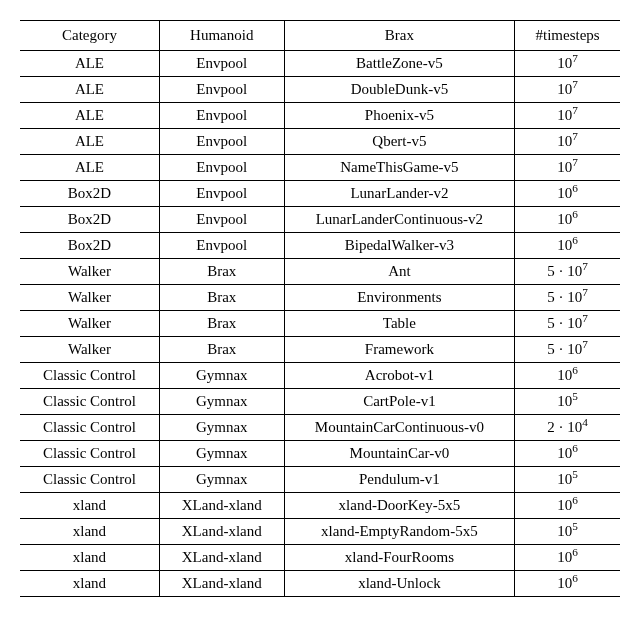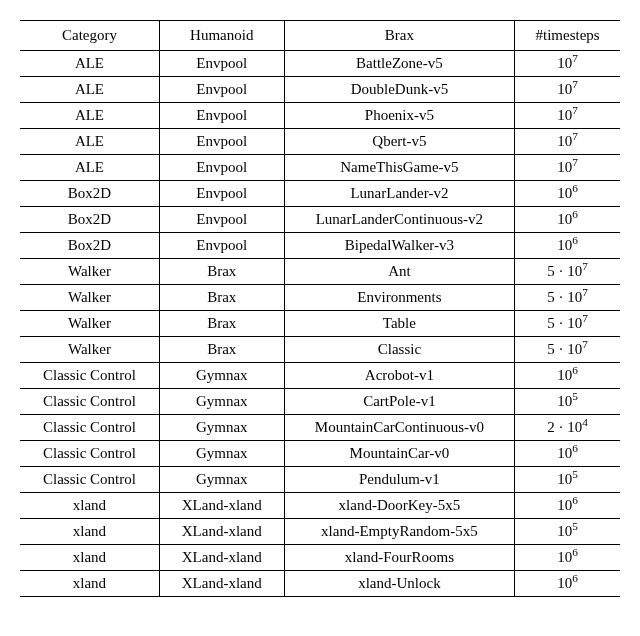--- a/index.html
+++ b/index.html
@@ -121,21 +121,21 @@
         </tr>
         <tr>
           <td>Walker</td>
           <td>Brax</td>
           <td>Table</td>
           <td>5 · 10<sup>7</sup></td>
         </tr>
         <tr>
           <td>Walker</td>
           <td>Brax</td>
-          <td>Classic</td>
+          <td>Framework</td>
           <td>5 · 10<sup>7</sup></td>
         </tr>
         <tr>
           <td>Classic Control</td>
           <td>Gymnax</td>
           <td>Acrobot-v1</td>
           <td>10<sup>6</sup></td>
         </tr>
         <tr>
           <td>Classic Control</td>

